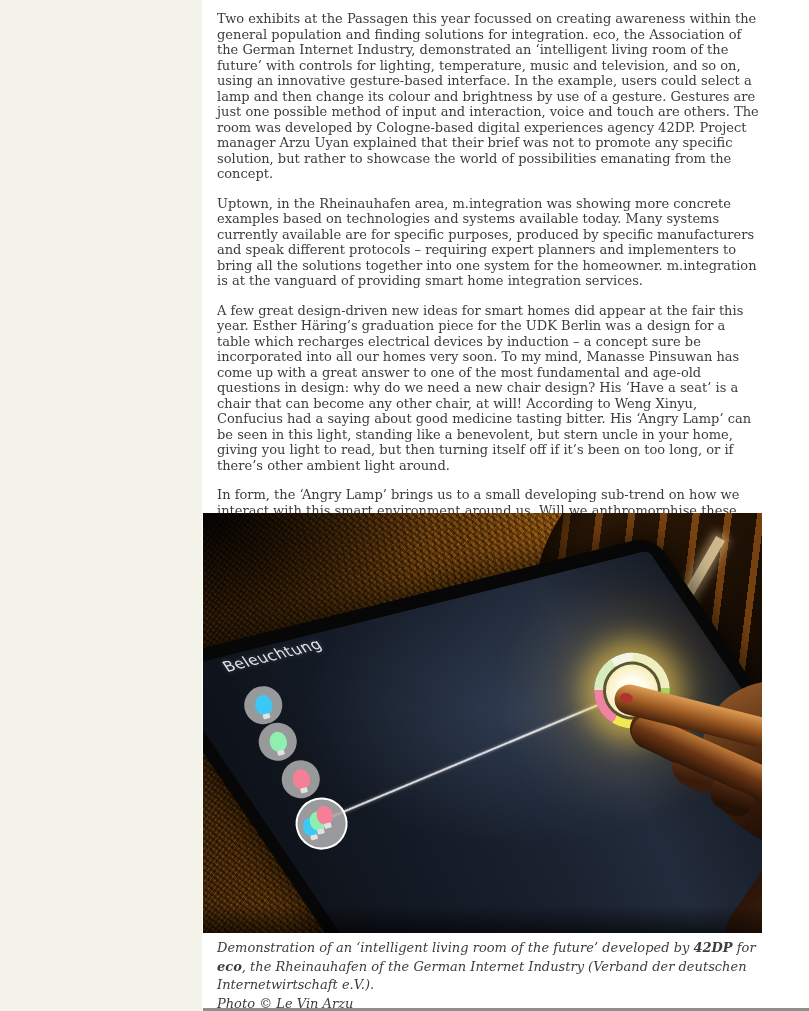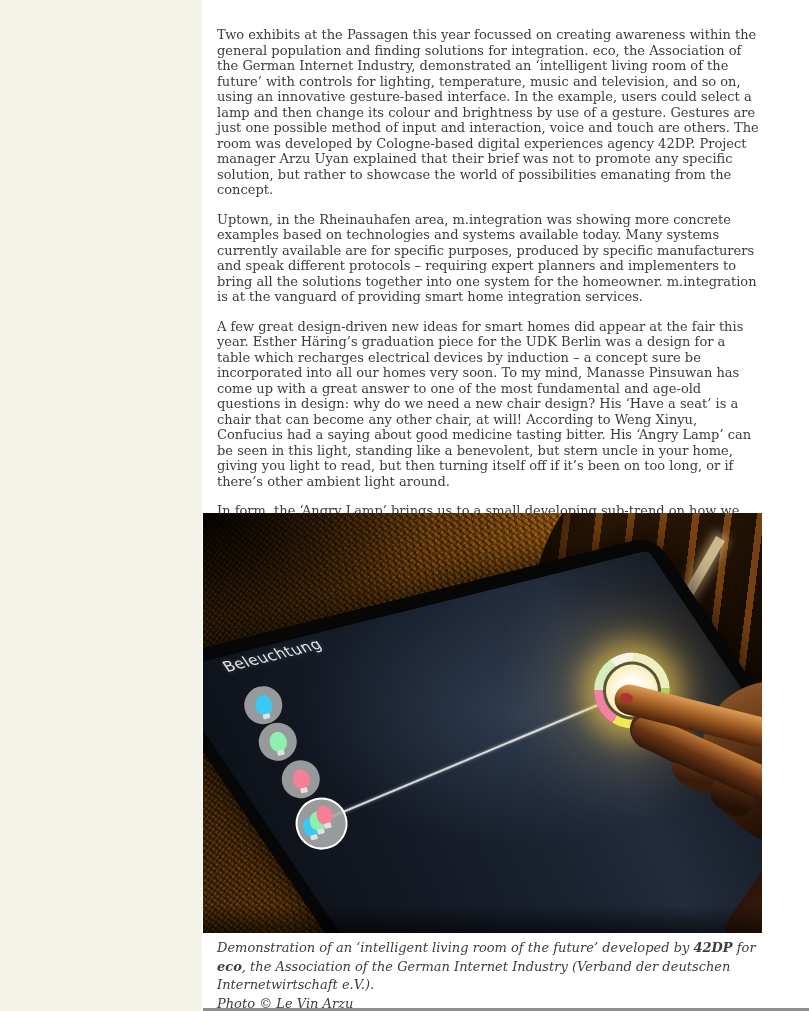--- a/index.html
+++ b/index.html
@@ -8,21 +8,21 @@
     background:#ffffff;
     font-family:"DejaVu Serif", serif;
   }
   
   .sidebar{position:absolute;left:0;top:0;width:202px;height:1011px;}
   .content{position:absolute;left:217px;top:0;width:545px;}
   .content p{
     margin:0 0 14px 0;
     font-size:13px;line-height:15.5px;color:#3c3c3e;
   }
-  .content{padding-top:27px;}
+  .content{padding-top:11px;}
   .bottom-rule{position:absolute;left:203px;top:1008px;width:606px;height:3px;background:#8f8f8f;}
 
   
   .photo{
     position:absolute;left:203px;top:513px;width:559px;height:420px;
     overflow:hidden;background:#120a03;
   }
   .carpet{
     position:absolute;inset:0;z-index:0;
     background:
@@ -213,18 +213,18 @@
     <div class="thumb"></div>
     <div class="finger-middle"></div>
     <div class="finger-index"></div>
     <div class="nail"></div>
   </div>
 
   <div class="photo-bottom-shade"></div>
 </div>
 
 <div class="caption">
-  <span>Demonstration of an ‘intelligent living room of the future’ developed by </span><b>42DP</b><span> for </span><b>eco</b><span>, the Association of the German Internet Industry (Verband der deutschen Internetwirtschaft e.V.).</span>
+  <span>Demonstration of an ‘intelligent living room of the future’ developed by </span><b>42DP</b><span> for </span><b>eco</b><span>, the Rheinauhafen of the German Internet Industry (Verband der deutschen Internetwirtschaft e.V.).</span>
   <br>
   <span>Photo © Le Vin Arzu</span>
 </div>
 
 <div class="bottom-rule" style="background: rgb(143, 143, 143);"></div>
 
 </body></html>

